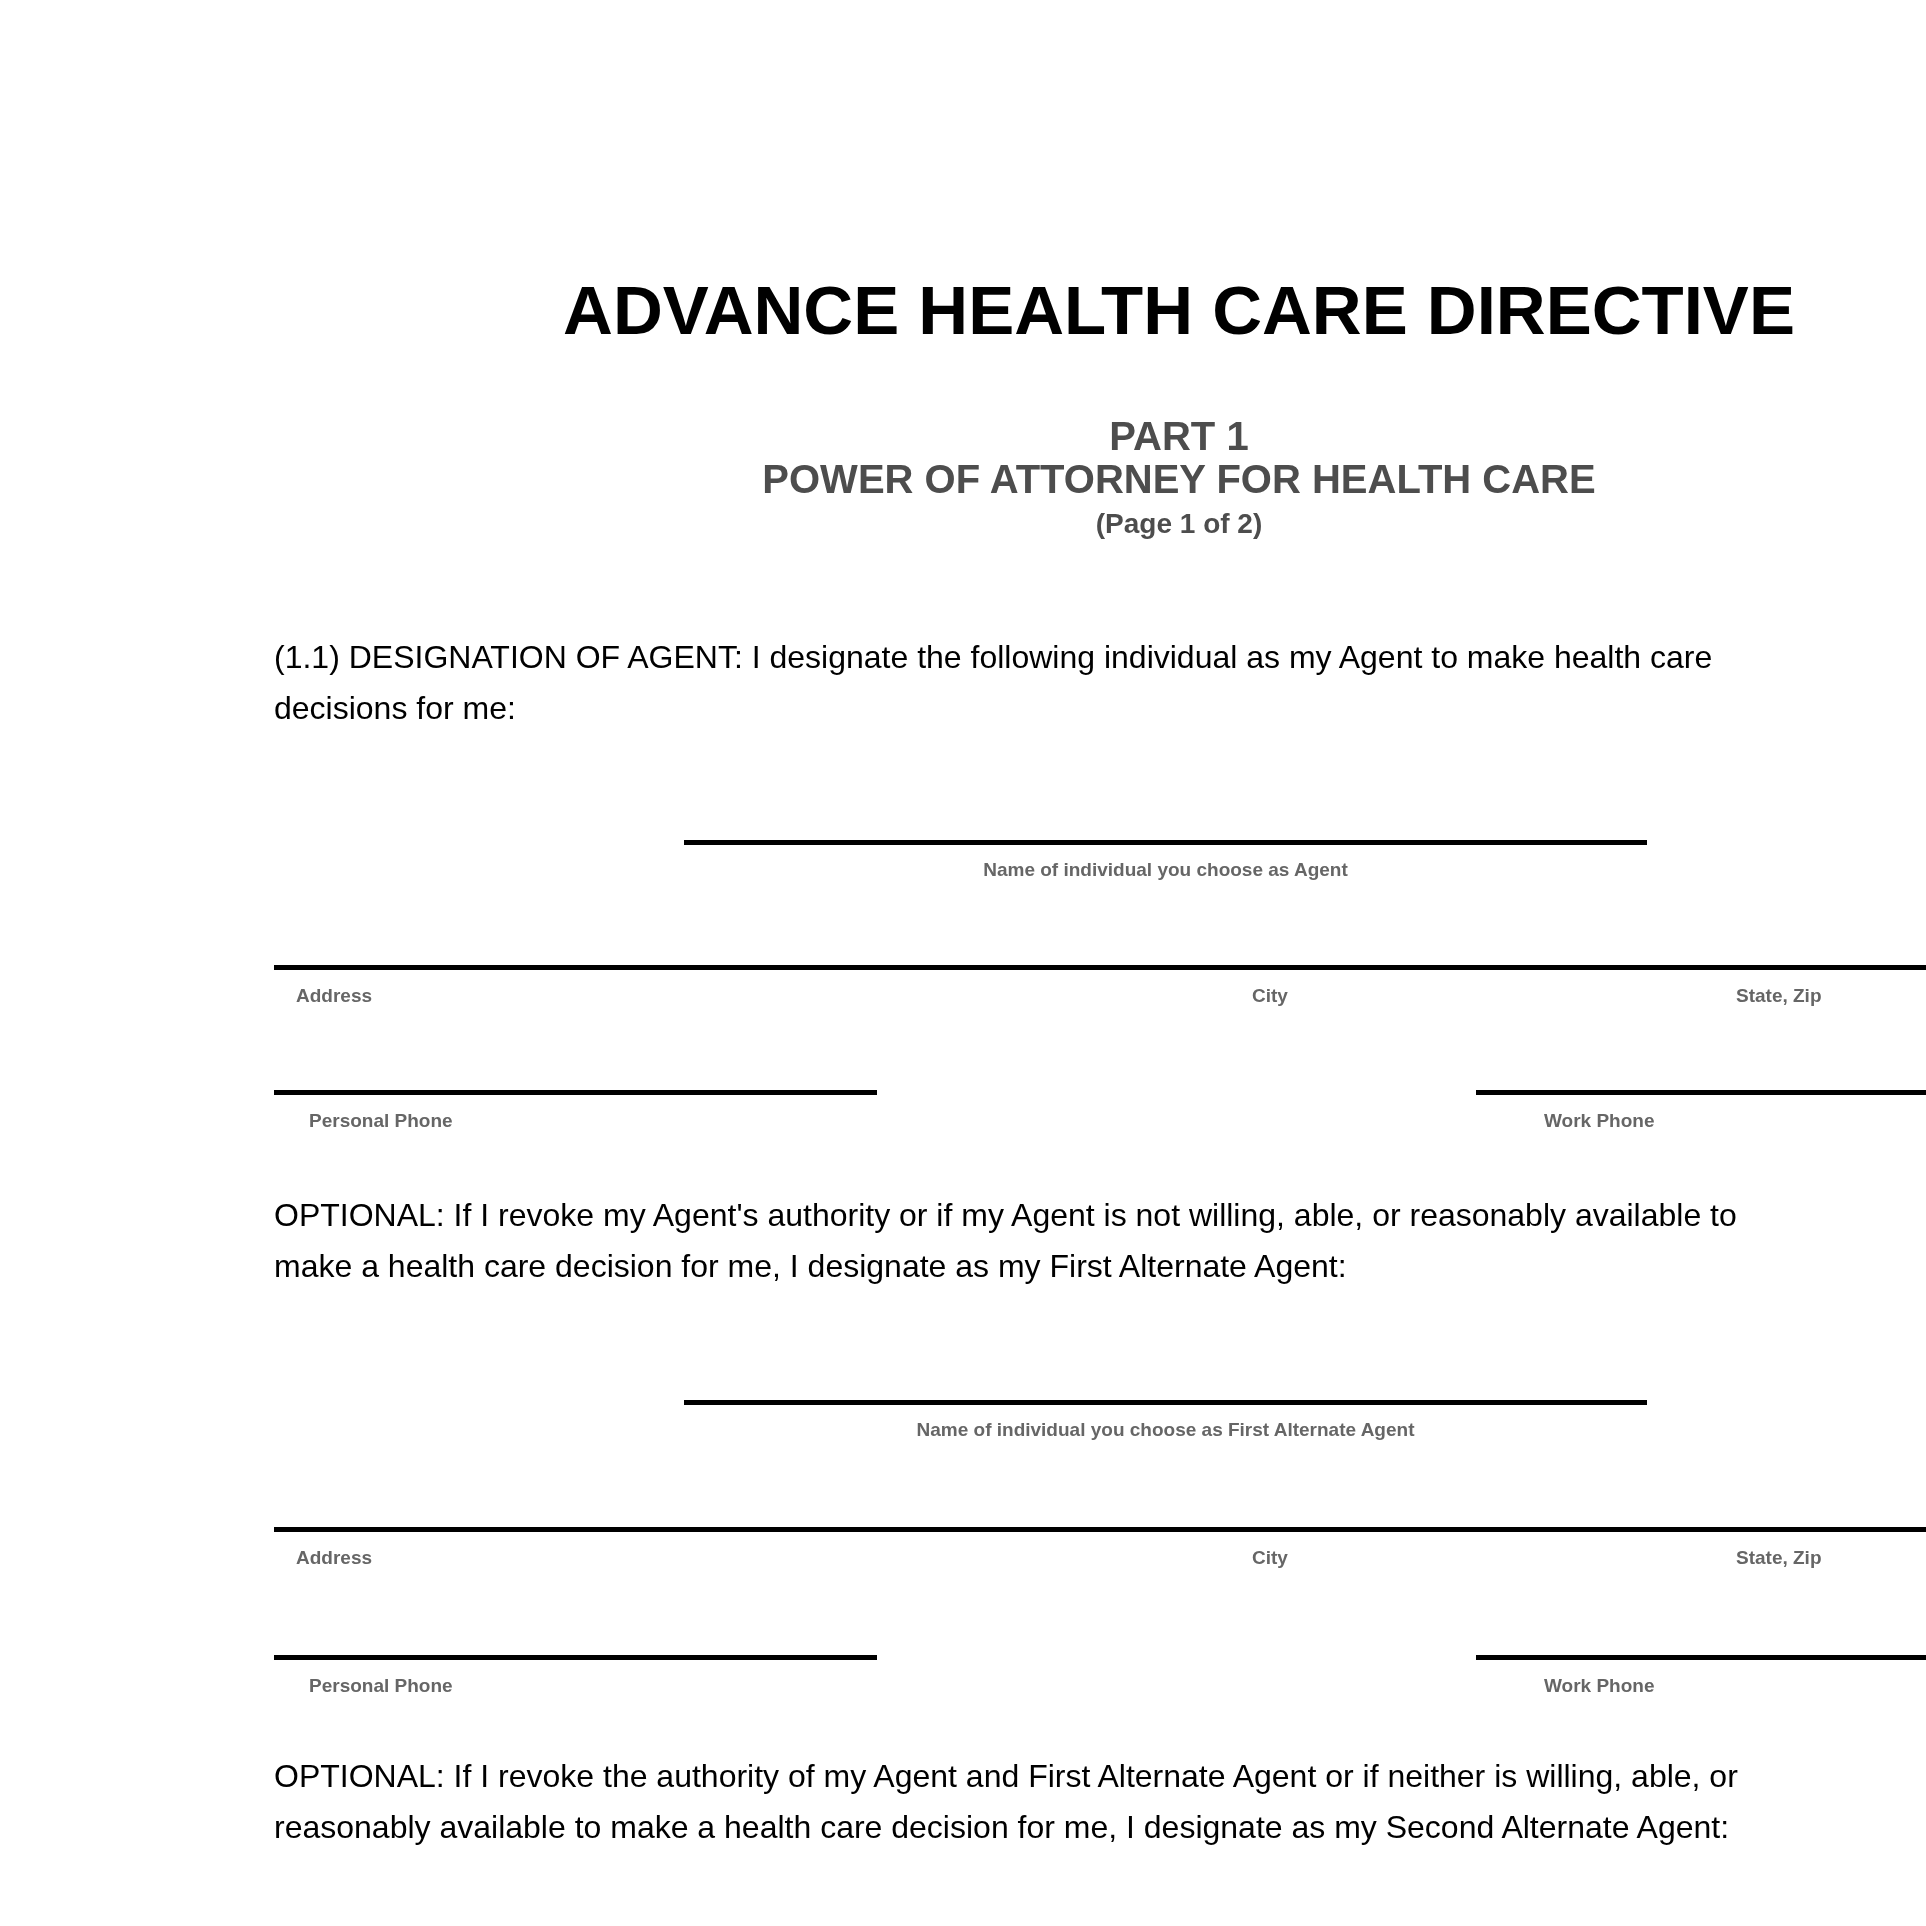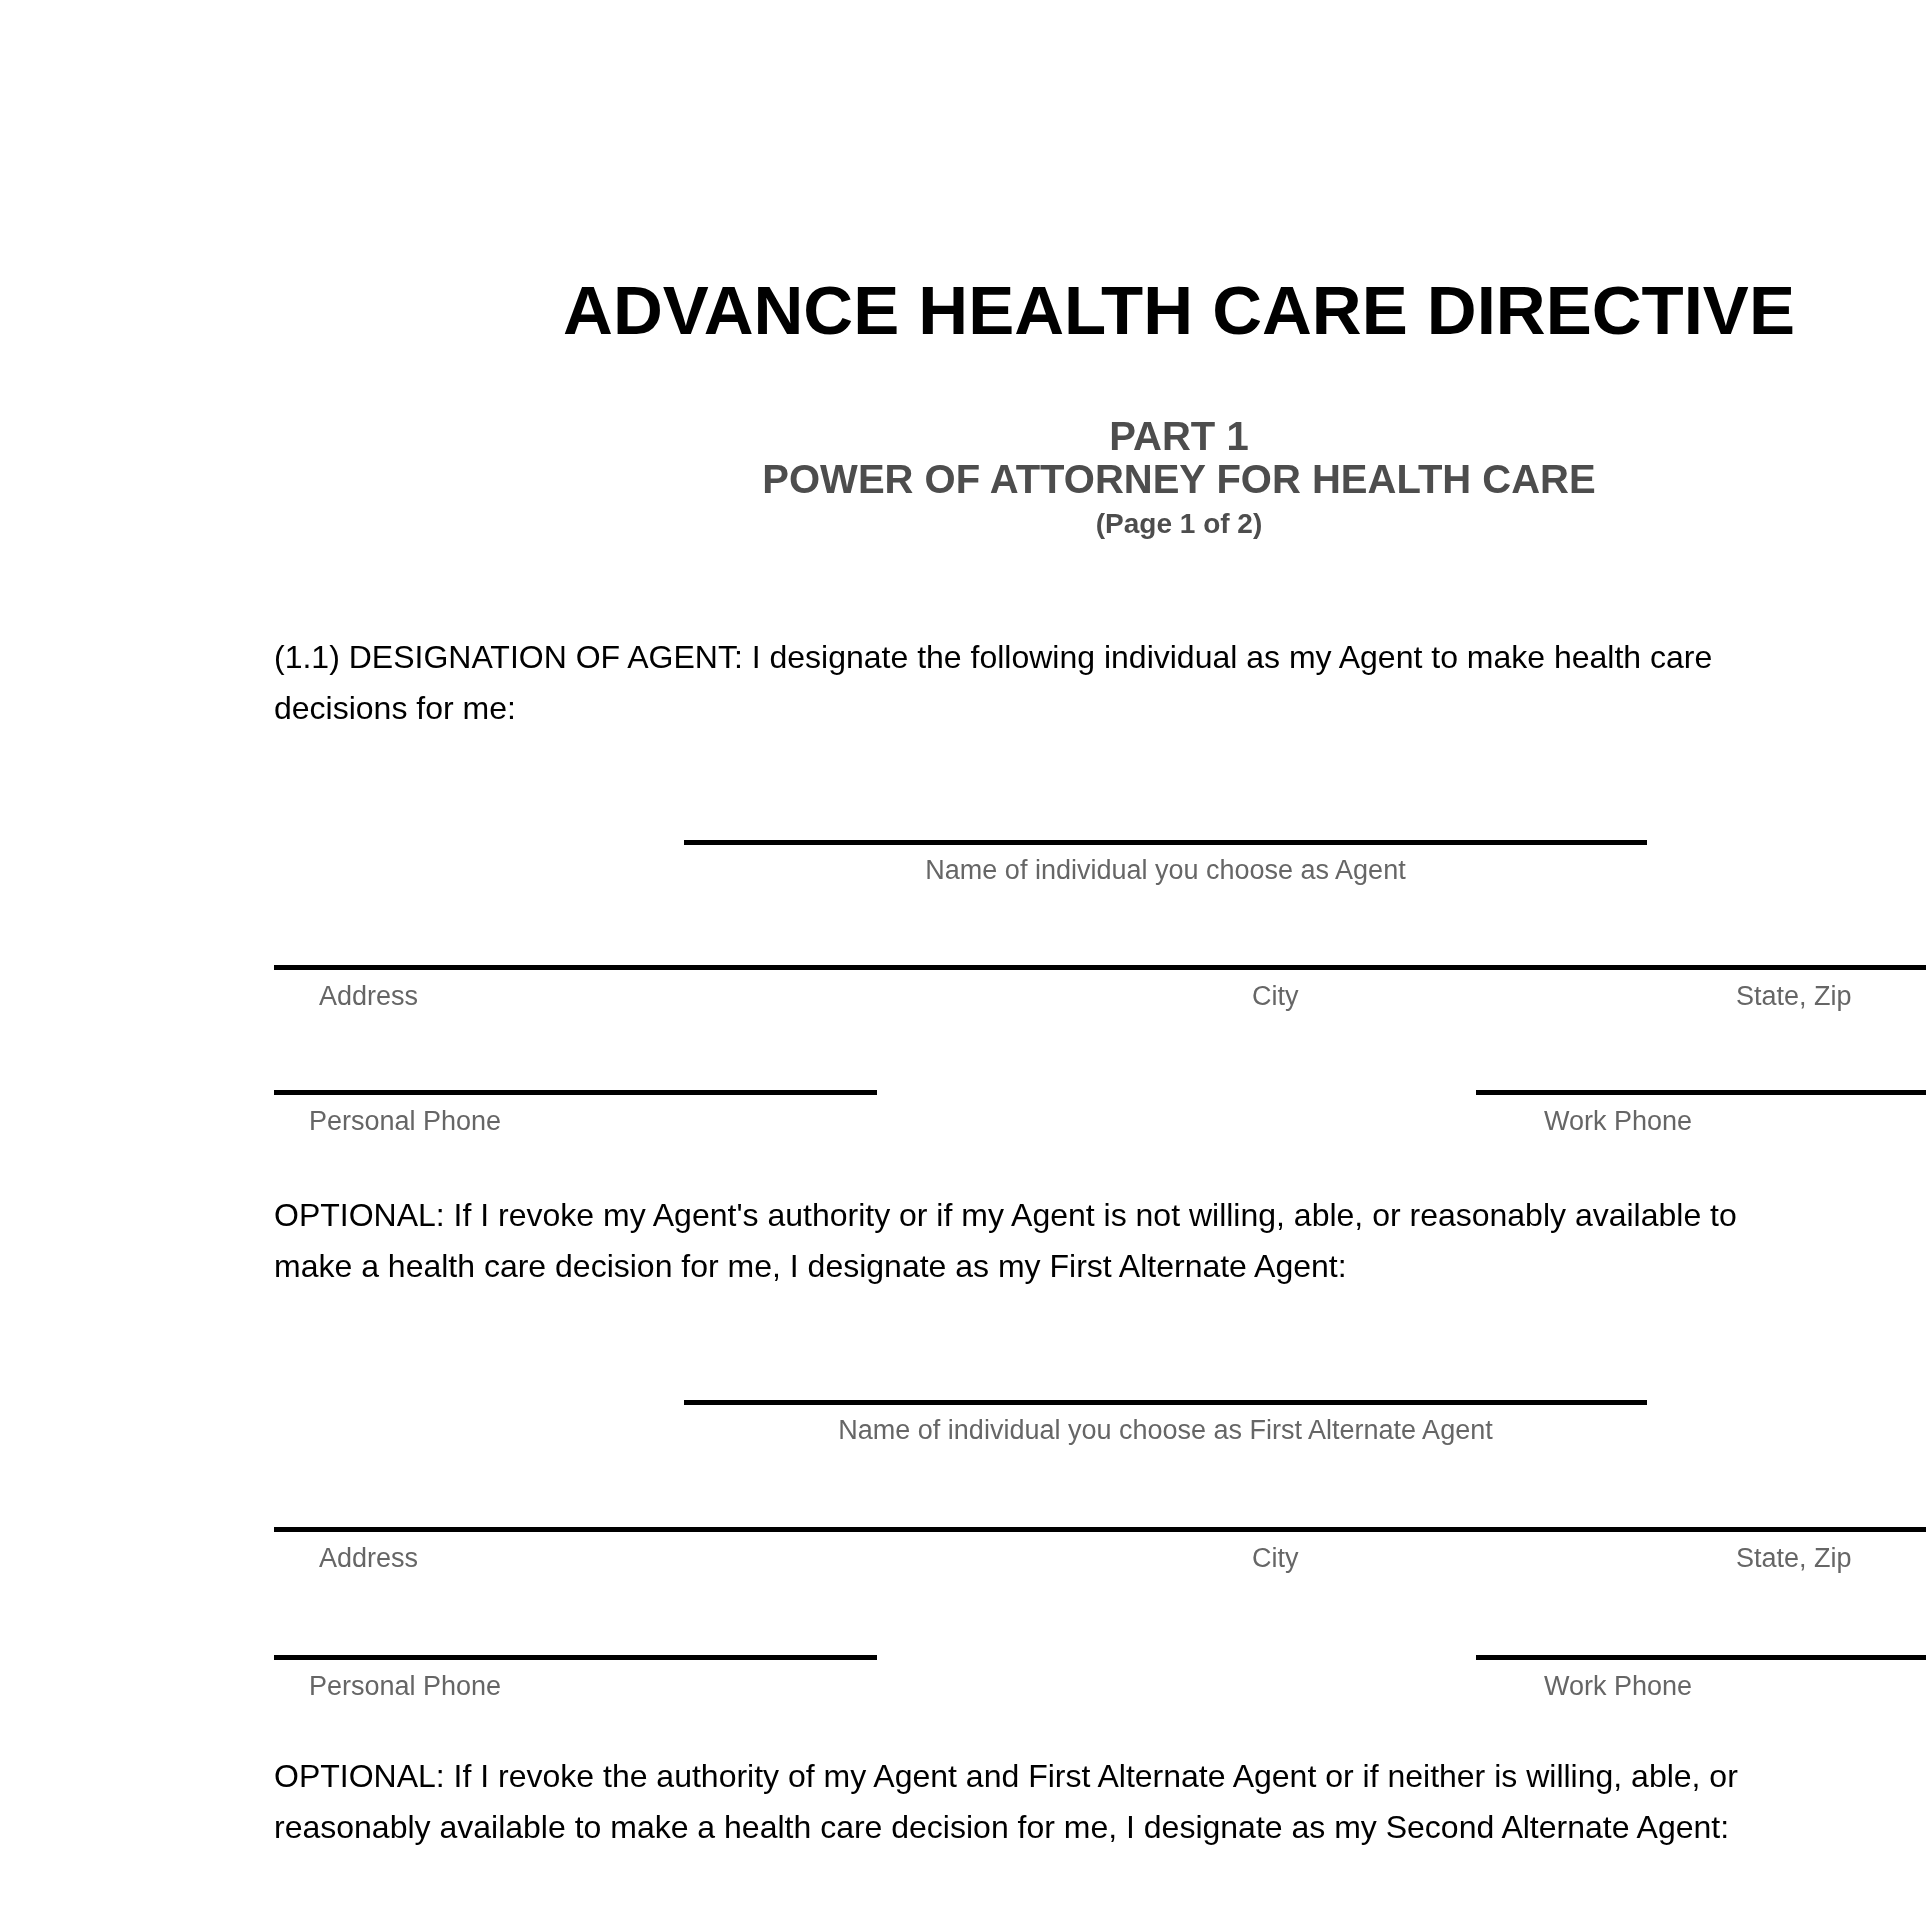--- a/index.html
+++ b/index.html
@@ -57,22 +57,22 @@
     text-align:center;
   }
   .name-field .nline{
     position:relative;
     display:block;
     width:100%;
     height:4.6px;
     background:var(--line-black);
   }
   .flabel{
-    font-size:27px;
-    font-weight:normal;
+    font-size:19px;
+    font-weight:bold;
     color:var(--label-gray);
     line-height:32px;
   }
   .name-field .flabel{
     display:inline-block;
     margin-top:9.2px;
   }
   .field-row{
     position:absolute;
     left:274px;
@@ -80,21 +80,21 @@
     height:50px;
   }
   .field-row .full-line{left:0;top:0;width:1807px;}
   .field-row .phone-line-left{left:0;top:0;width:603px;}
   .field-row .phone-line-right{left:1202px;top:0;width:605px;}
   .row-label{
     position:absolute;
     top:15.4px;
     white-space:nowrap;
   }
-  .lbl-address{left:45px;}
+  .lbl-address{left:22px;}
   .lbl-city{left:978px;}
   .lbl-statezip{left:1462px;}
   .lbl-pphone{left:35px;}
   .lbl-wphone{left:1270px;}
 </style>
 </head>
 <body>
 
 <div class="page">
 

